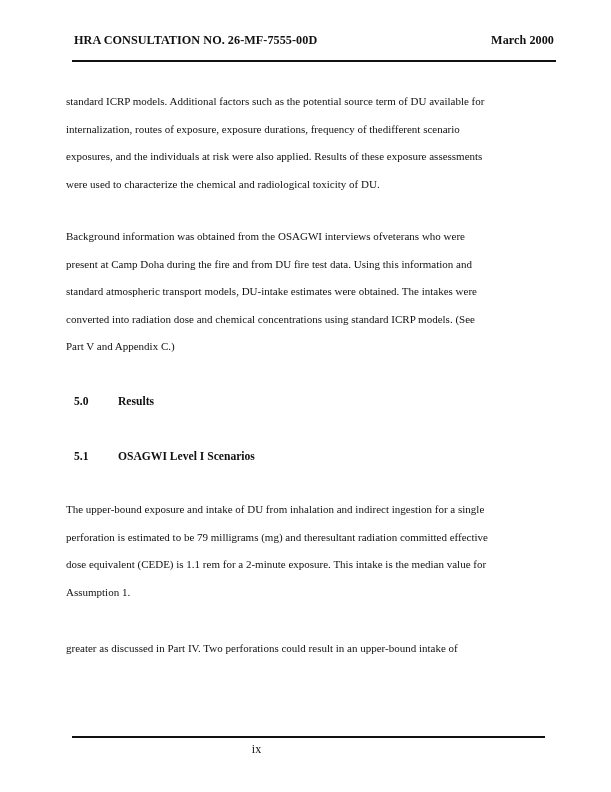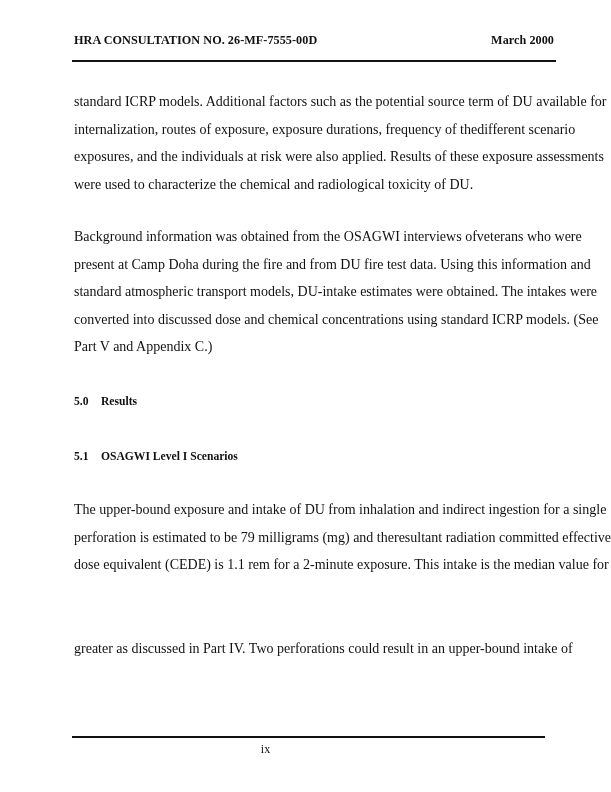--- a/index.html
+++ b/index.html
@@ -30,45 +30,45 @@
     .rule {
       position: absolute;
       left: 72px;
       height: 2px;
       background: #111111;
     }
     .rule.top { top: 60px; width: 484px; }
     .rule.bottom { top: 736px; width: 473px; }
     .para {
       position: absolute;
-      left: 74px;
+      left: 66px;
       width: 490px;
-      font-size: 14px;
+      font-size: 11px;
       line-height: 27.5px;
     }
     .para .line {
       display: block;
       white-space: nowrap;
     }
     .heading {
       position: absolute;
       left: 74px;
       font-weight: bold;
       font-size: 11.6px;
       display: flex;
     }
-    .heading .num { width: 27px; }
+    .heading .num { width: 44px; }
     .footer-page {
       position: absolute;
       top: 742px;
       left: 0;
       width: 487px;
       text-align: center;
       font-size: 12px;
-      padding-left: 16px;
+      padding-left: 7px;
     }
     .footer-page span { position: relative; left: 6px; }
   </style>
 </head>
 <body>
 
 <div class="header">
   <span>HRA CONSULTATION NO. 26-MF-7555-00D</span>
   <span>March 2000</span>
 </div>
@@ -78,38 +78,39 @@
   <span class="line">standard ICRP models.  Additional factors such as the potential source term of DU available for</span>
   <span class="line">internalization, routes of exposure, exposure durations, frequency of thedifferent scenario</span>
   <span class="line">exposures, and the individuals at risk were also applied.  Results of these exposure assessments</span>
   <span class="line">were used to characterize the chemical and radiological toxicity of DU.</span>
 </div>
 
 <div class="para" style="top:223px;">
   <span class="line">Background information was obtained from the OSAGWI interviews ofveterans who were</span>
   <span class="line">present at Camp Doha during the fire and from DU fire test data.  Using this information and</span>
   <span class="line">standard atmospheric transport models, DU-intake estimates were obtained.  The intakes were</span>
-  <span class="line">converted into discussed dose and chemical concentrations using standard ICRP models.  (See</span>
+  <span class="line">converted into radiation dose and chemical concentrations using standard ICRP models.  (See</span>
   <span class="line">Part V and Appendix C.)</span>
 </div>
 
 <div class="heading" style="top:395px;">
   <span class="num">5.0</span>
   <span>Results</span>
 </div>
 
 <div class="heading" style="top:450px;">
   <span class="num">5.1</span>
   <span>OSAGWI Level I Scenarios</span>
 </div>
 
 <div class="para" style="top:496px;">
   <span class="line">The upper-bound exposure and intake of DU from inhalation and indirect ingestion for a single</span>
   <span class="line">perforation is estimated to be 79 milligrams (mg) and theresultant radiation committed effective</span>
   <span class="line">dose equivalent (CEDE) is 1.1 rem for a 2-minute exposure.  This intake is the median value for</span>
+  <span class="line">Assumption 1.</span>
 </div>
 
 <div class="para" style="top:635px;">
   <span class="line">greater as discussed in Part IV.  Two perforations could result in an upper-bound intake of</span>
 </div>
 
 <div class="rule bottom"></div>
 <div class="footer-page">
   <span>ix</span>
 </div>

